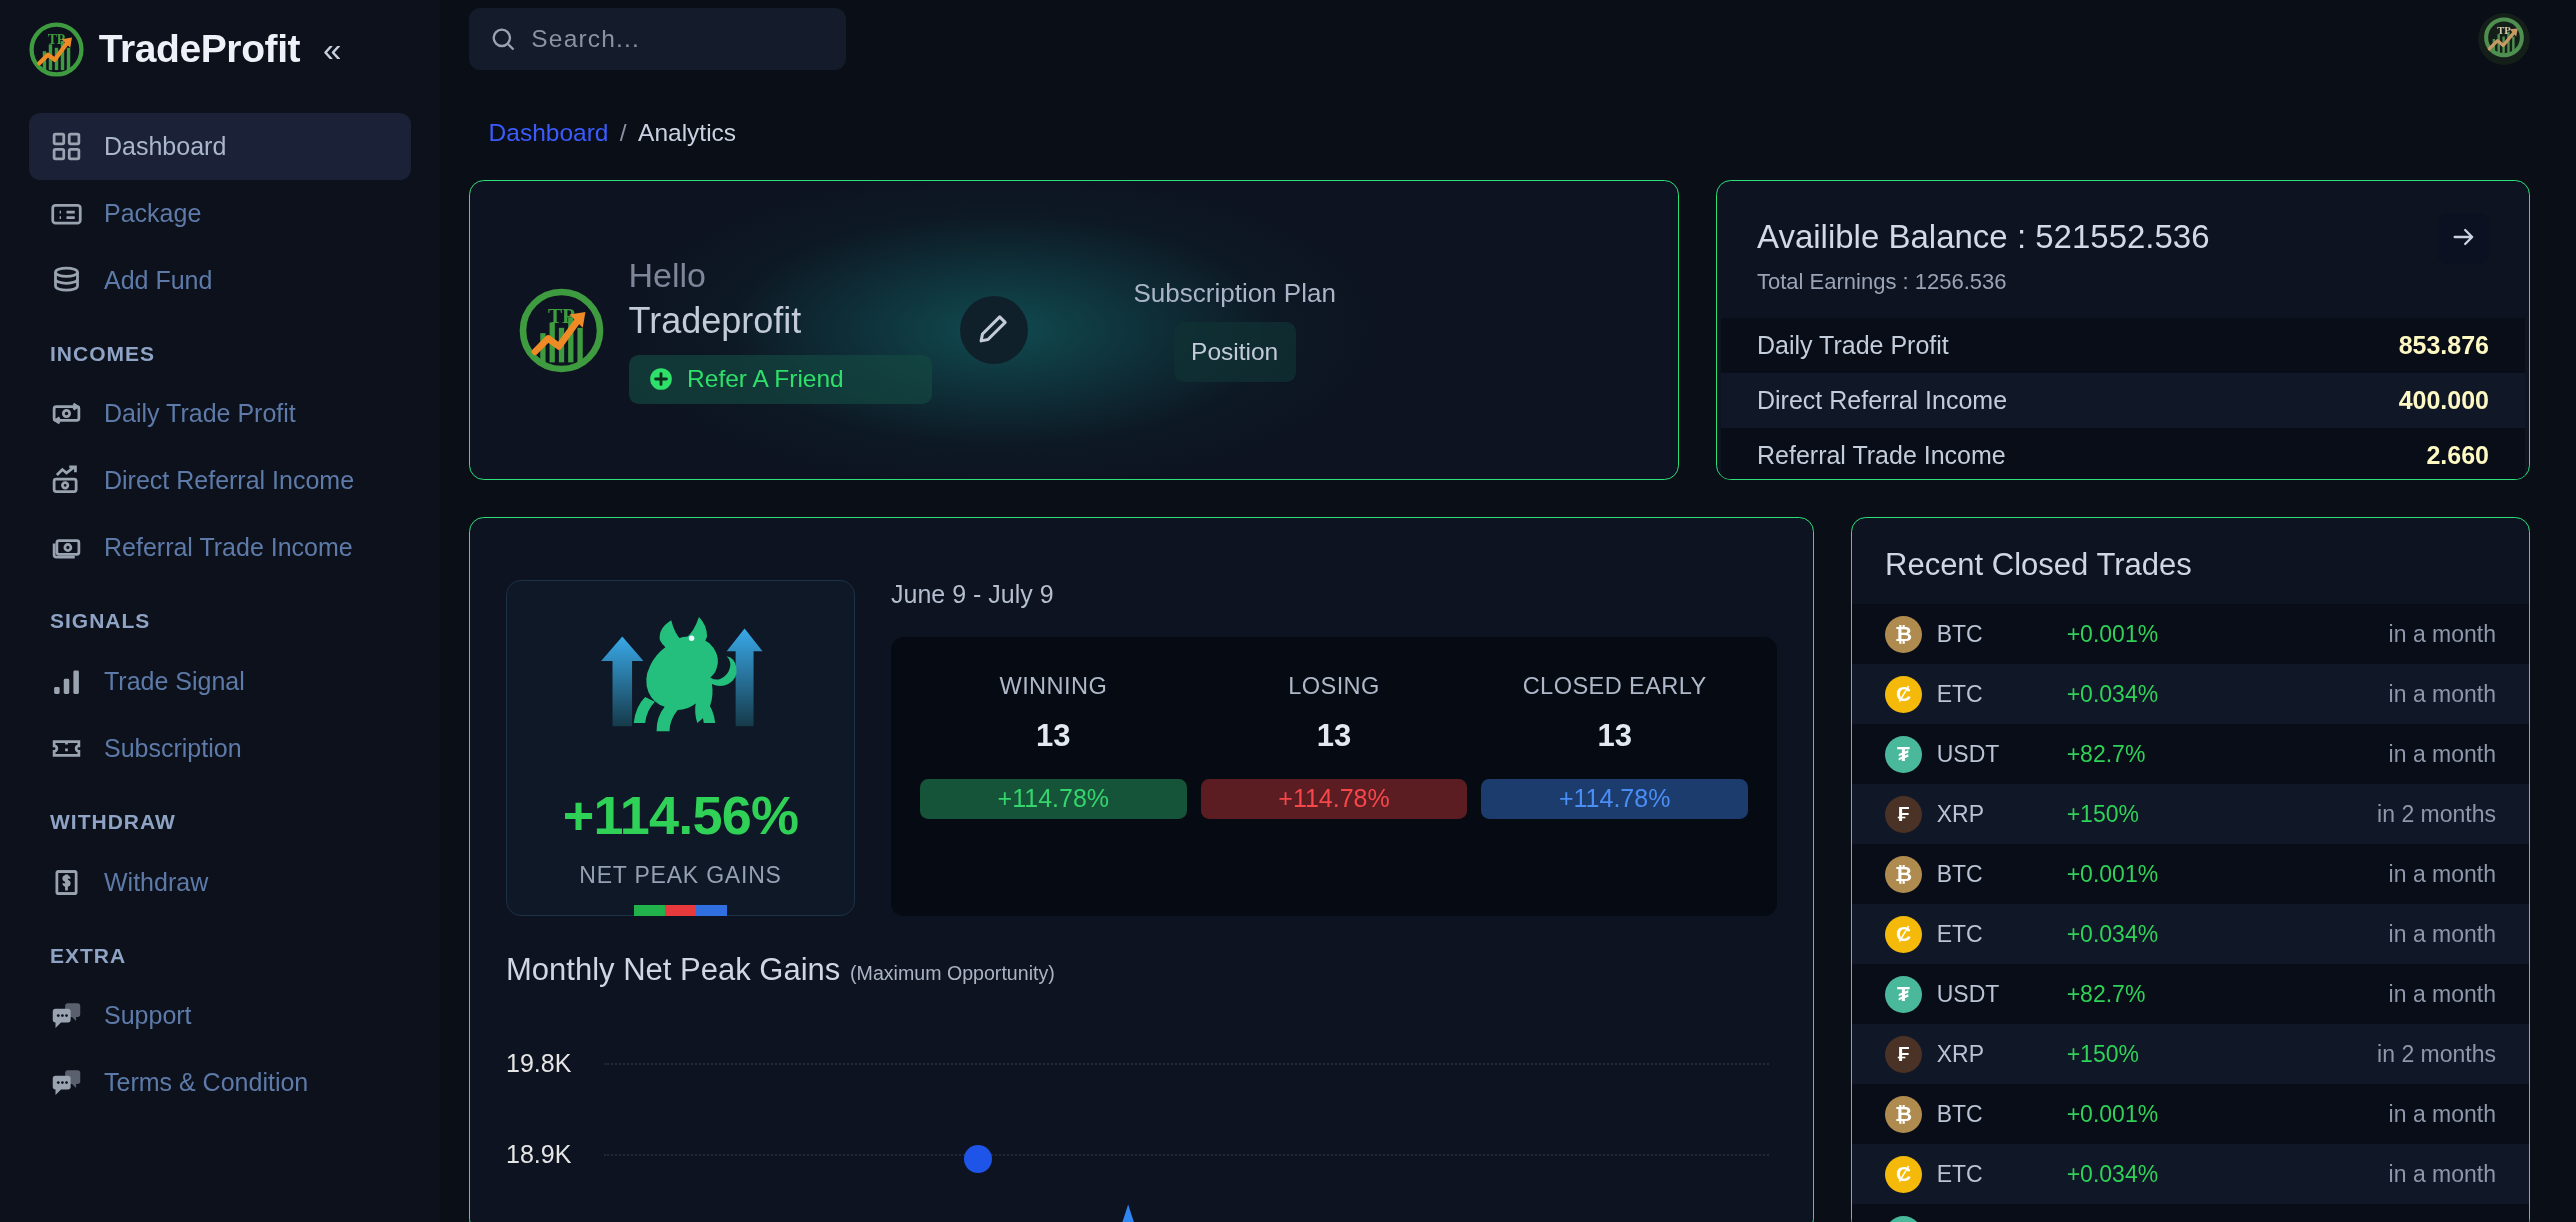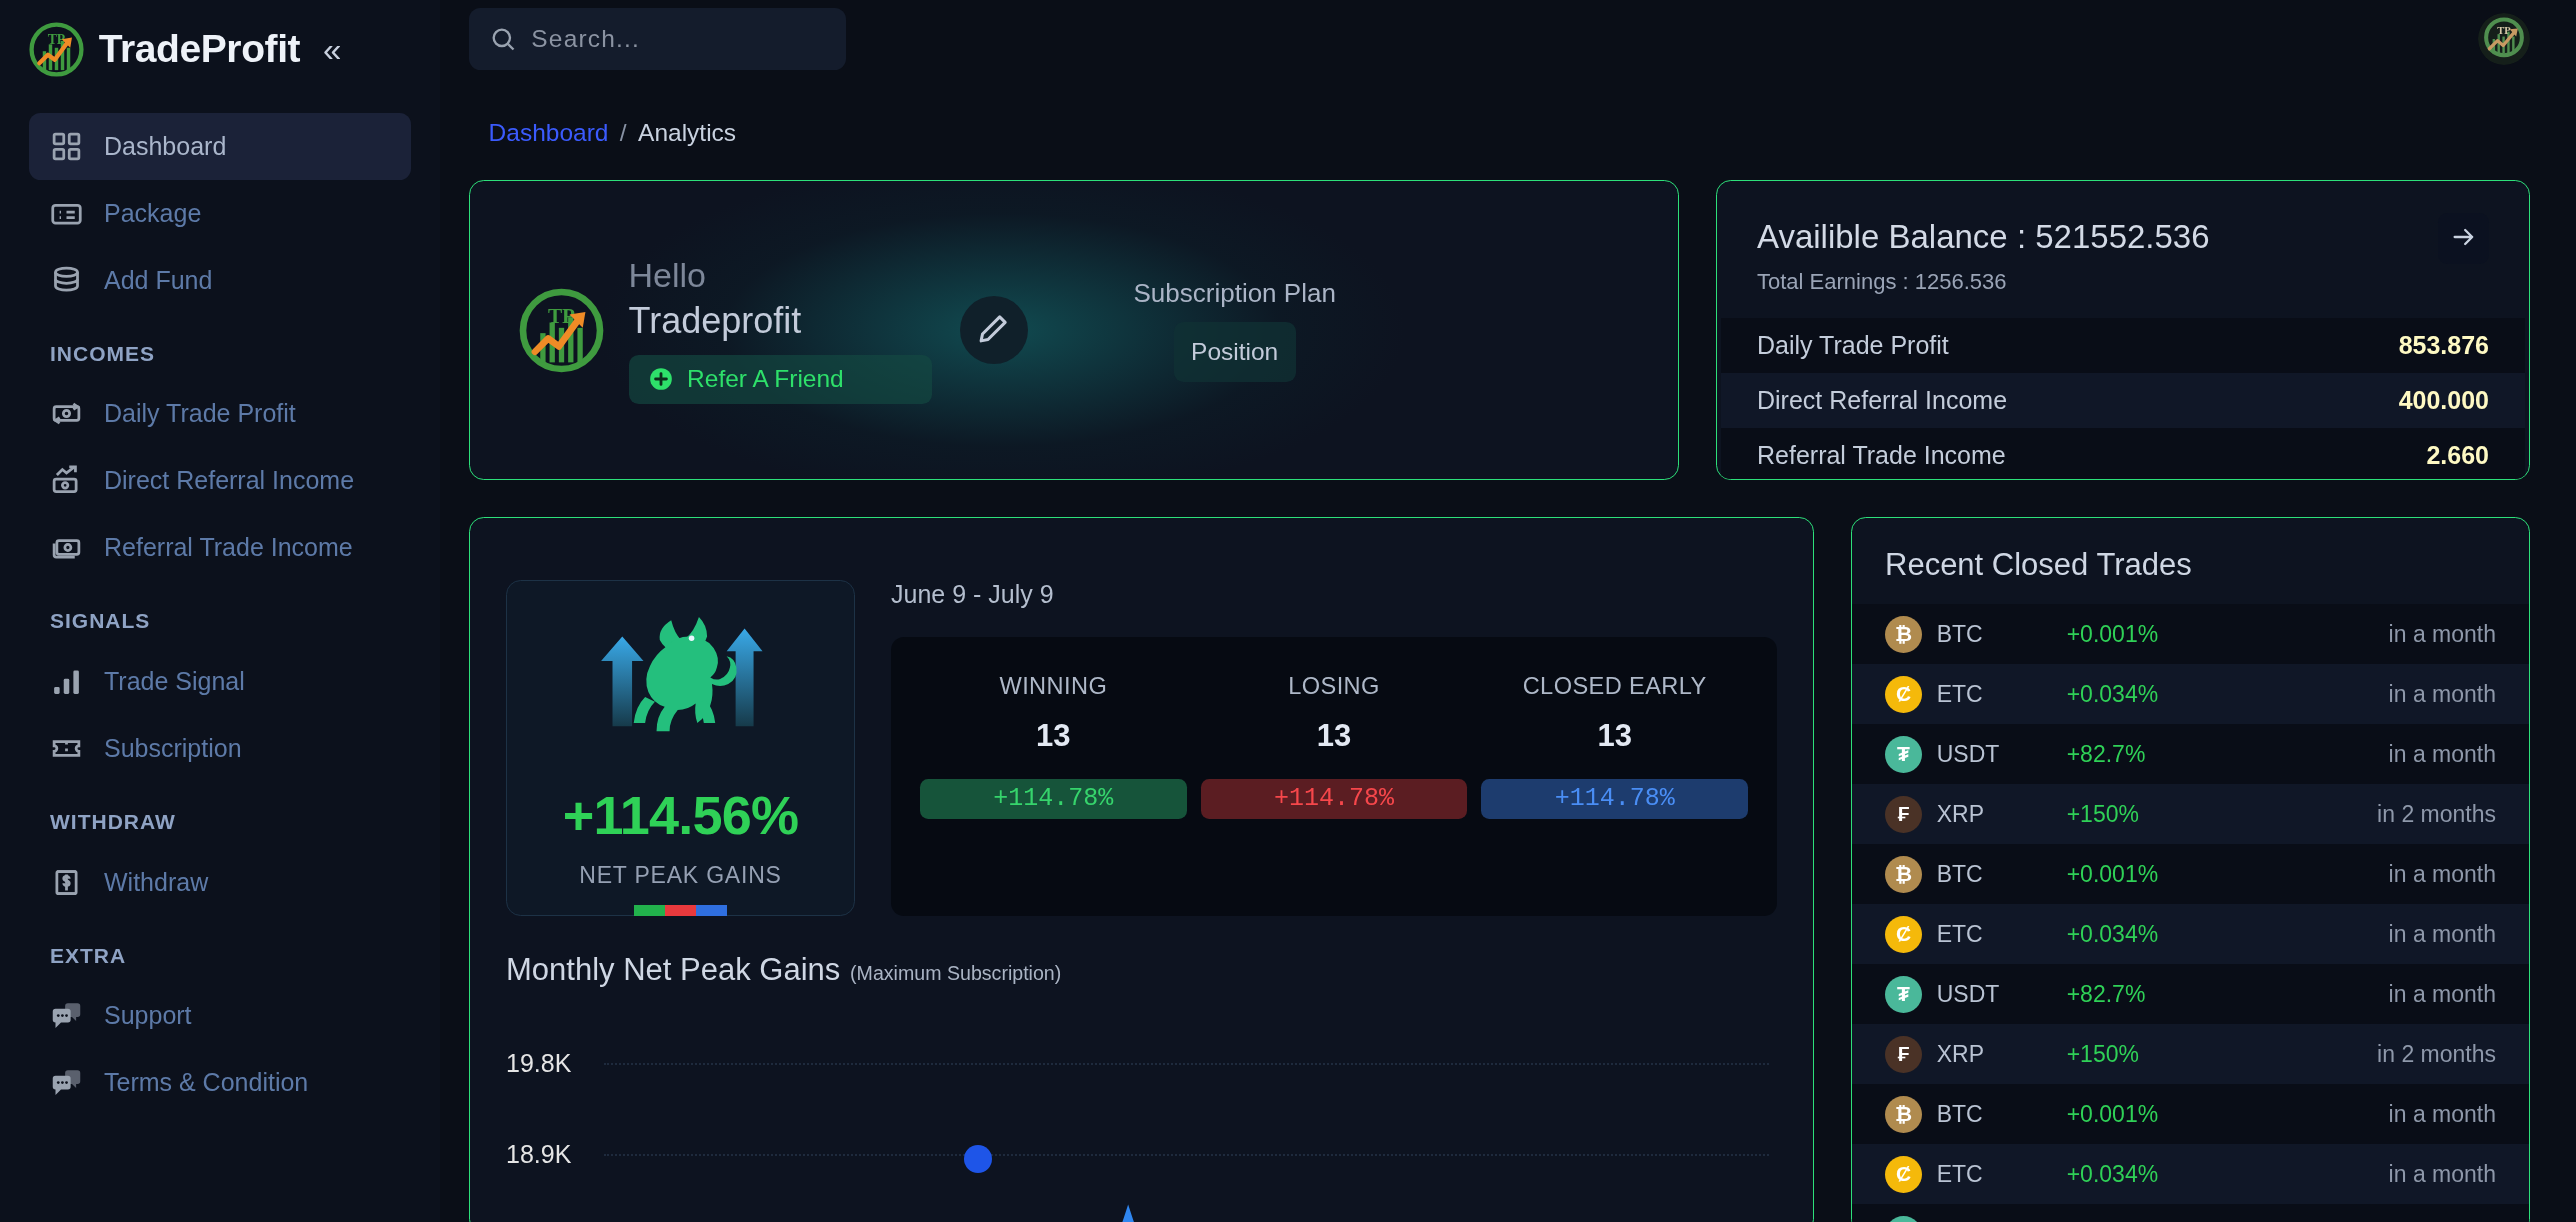--- a/index.html
+++ b/index.html
@@ -229,21 +229,20 @@
     padding: 36px 29px; flex: 1 1 auto;
   }
   .stats-row { display: flex; gap: 14px; }
   .stat-col { flex: 1 1 0; display: flex; flex-direction: column; align-items: center; }
   .stat-name { font-size: 23.6px; color: #aeb8c8; letter-spacing: 0.4px; }
   .stat-count { font-size: 31px; color: #e3e9f3; font-weight: 700; margin-top: 18px; }
   .stat-pill {
     width: 100%; height: 40px; border-radius: 8.2px; margin-top: 24.5px;
     display: flex; align-items: center; justify-content: center;
     font-size: 25px;
-    font-family: Liberation Mono, monospace;
   }
   .pill-win { background: #16543a; color: #36d46c; }
   .pill-lose { background: #5b1d22; color: #f6474b; }
   .pill-early { background: #1d3c6e; color: #4a8ef5; }
 
   .chart-block { margin-top: 36px; position: relative; }
   .chart-title-row { display: flex; align-items: baseline; gap: 9.8px; }
   .chart-title { font-size: 31px; color: #cfd7e4; }
   .chart-sub { font-size: 19.6px; color: #aab4c4; }
   .chart-area { position: relative; height: 171px; margin-top: 36px; }
@@ -608,21 +607,21 @@
                   <span class="stat-pill pill-early">+114.78%</span>
                 </div>
               </div>
             </div>
           </div>
         </div>
 
         <div class="chart-block">
           <div class="chart-title-row">
             <span class="chart-title">Monthly Net Peak Gains</span>
-            <span class="chart-sub">(Maximum Subscription)</span>
+            <span class="chart-sub">(Maximum Opportunity)</span>
           </div>
           <div class="chart-area">
             <span class="gridlabel" style="top:39px">19.8K</span>
             <div class="gridline" style="top:39px"></div>
             <span class="gridlabel" style="top:130px">18.9K</span>
             <div class="gridline" style="top:130px"></div>
             <svg class="chart-svg" viewBox="0 0 1000 300" preserveAspectRatio="none">
               <path d="M380 300 Q 420 260 450 163 Q 480 260 520 300 L520 300 L380 300 Z" fill="#12233e" opacity="0.6"></path>
               <path d="M380 300 Q 420 255 450 163 Q 480 255 520 300" fill="none" stroke="#2f86f0" stroke-width="5"></path>
             </svg>

